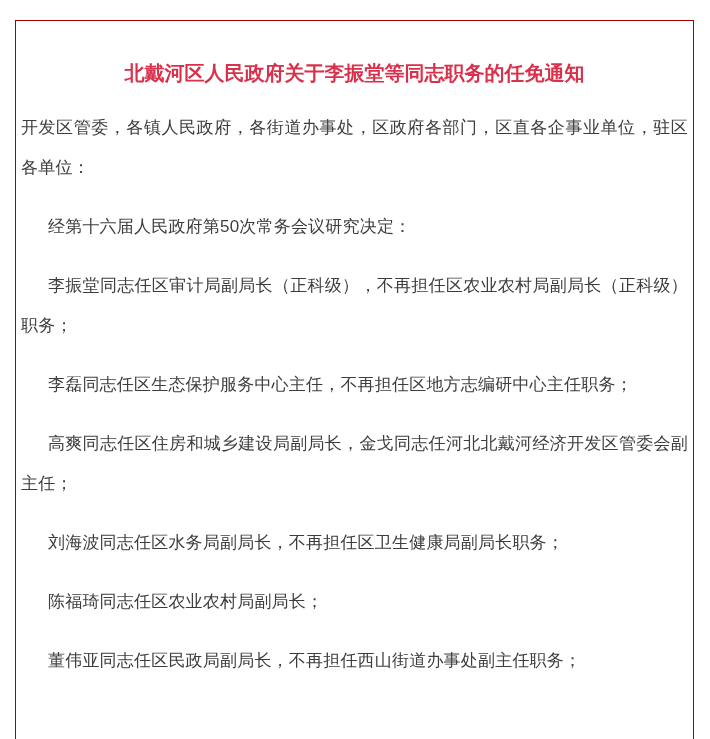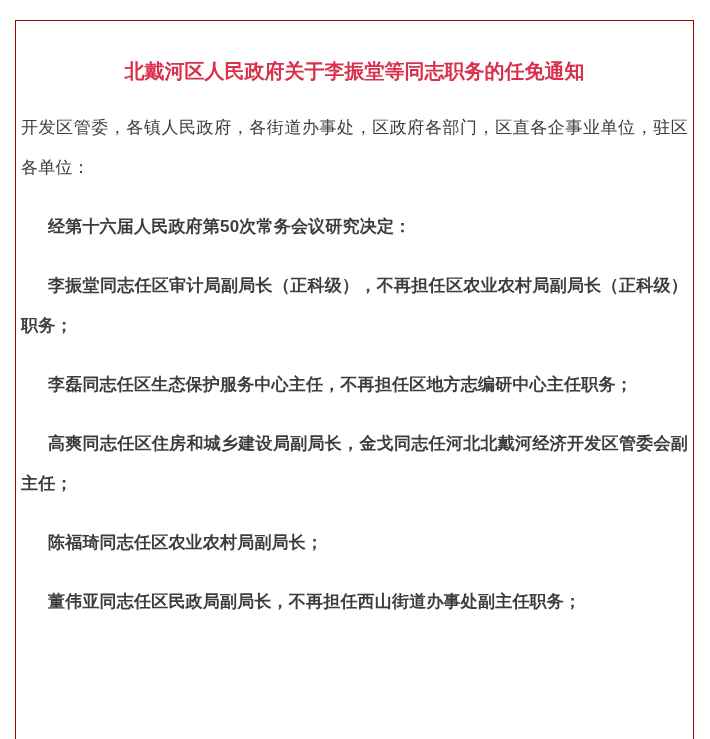--- a/index.html
+++ b/index.html
@@ -27,51 +27,50 @@
     min-height: 760px;
     background: var(--background);
   }
   .doc-title {
     font-size: 20px;
     line-height: 32px;
     font-weight: bold;
     color: var(--title-color);
     text-align: center;
     margin: 4px 0 14px 0;
-    font-family: Liberation Mono, monospace;
   }
   .doc p {
     font-size: 17px;
     line-height: 40px;
     color: var(--body-text-color);
     margin: 19px 0;
     text-align: justify;
     text-justify: inter-ideograph;
     letter-spacing: 0.2px;
   }
   .doc p.indent {
     text-indent: 27px;
-    font-weight: bold;
   }
 </style>
 </head>
 <body>
 
 <div class="doc">
   <h1 class="doc-title">北戴河区人民政府关于李振堂等同志职务的任免通知</h1>
 
   <p>开发区管委，各镇人民政府，各街道办事处，区政府各部门，区直各企事业单位，驻区各单位：</p>
 
   <p class="indent">经第十六届人民政府第50次常务会议研究决定：</p>
 
   <p class="indent">李振堂同志任区审计局副局长（正科级），不再担任区农业农村局副局长（正科级）职务；</p>
 
 
   <p class="indent">李磊同志任区生态保护服务中心主任，不再担任区地方志编研中心主任职务；</p>
 
   <p class="indent">高爽同志任区住房和城乡建设局副局长，金戈同志任河北北戴河经济开发区管委会副主任；</p>
 
+  <p class="indent">刘海波同志任区水务局副局长，不再担任区卫生健康局副局长职务；</p>
 
 
   <p class="indent">陈福琦同志任区农业农村局副局长；</p>
 
   <p class="indent">董伟亚同志任区民政局副局长，不再担任西山街道办事处副主任职务；</p>
 </div>
 
 </body></html>

